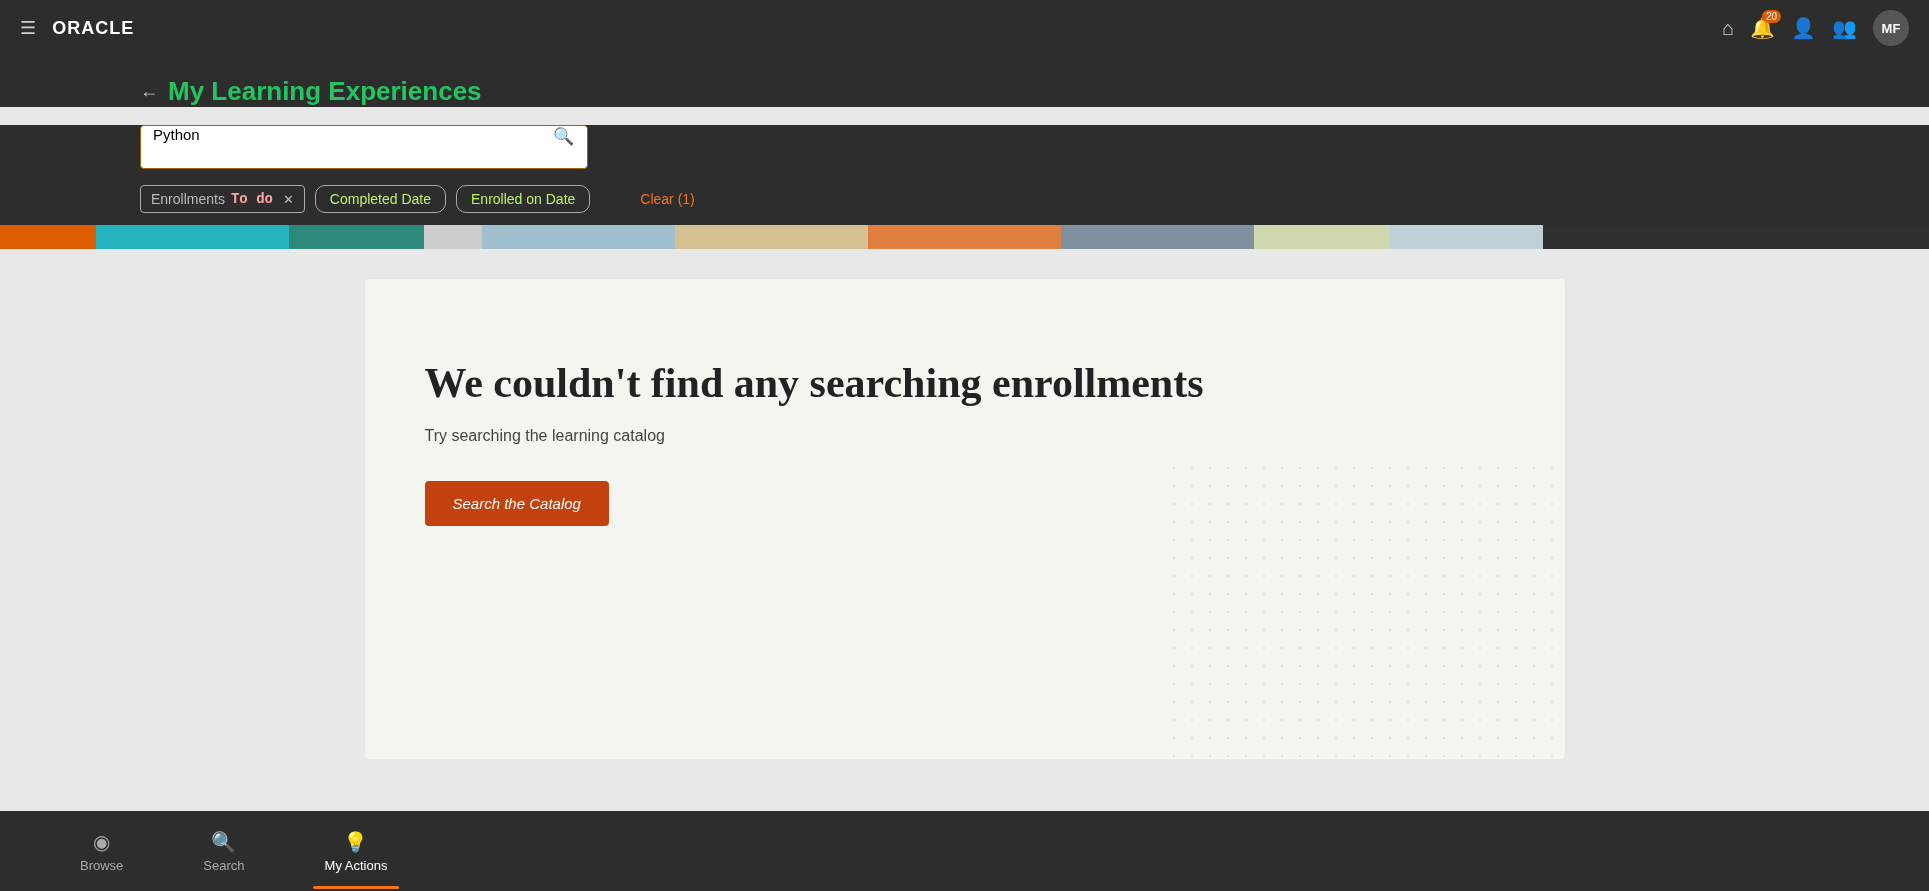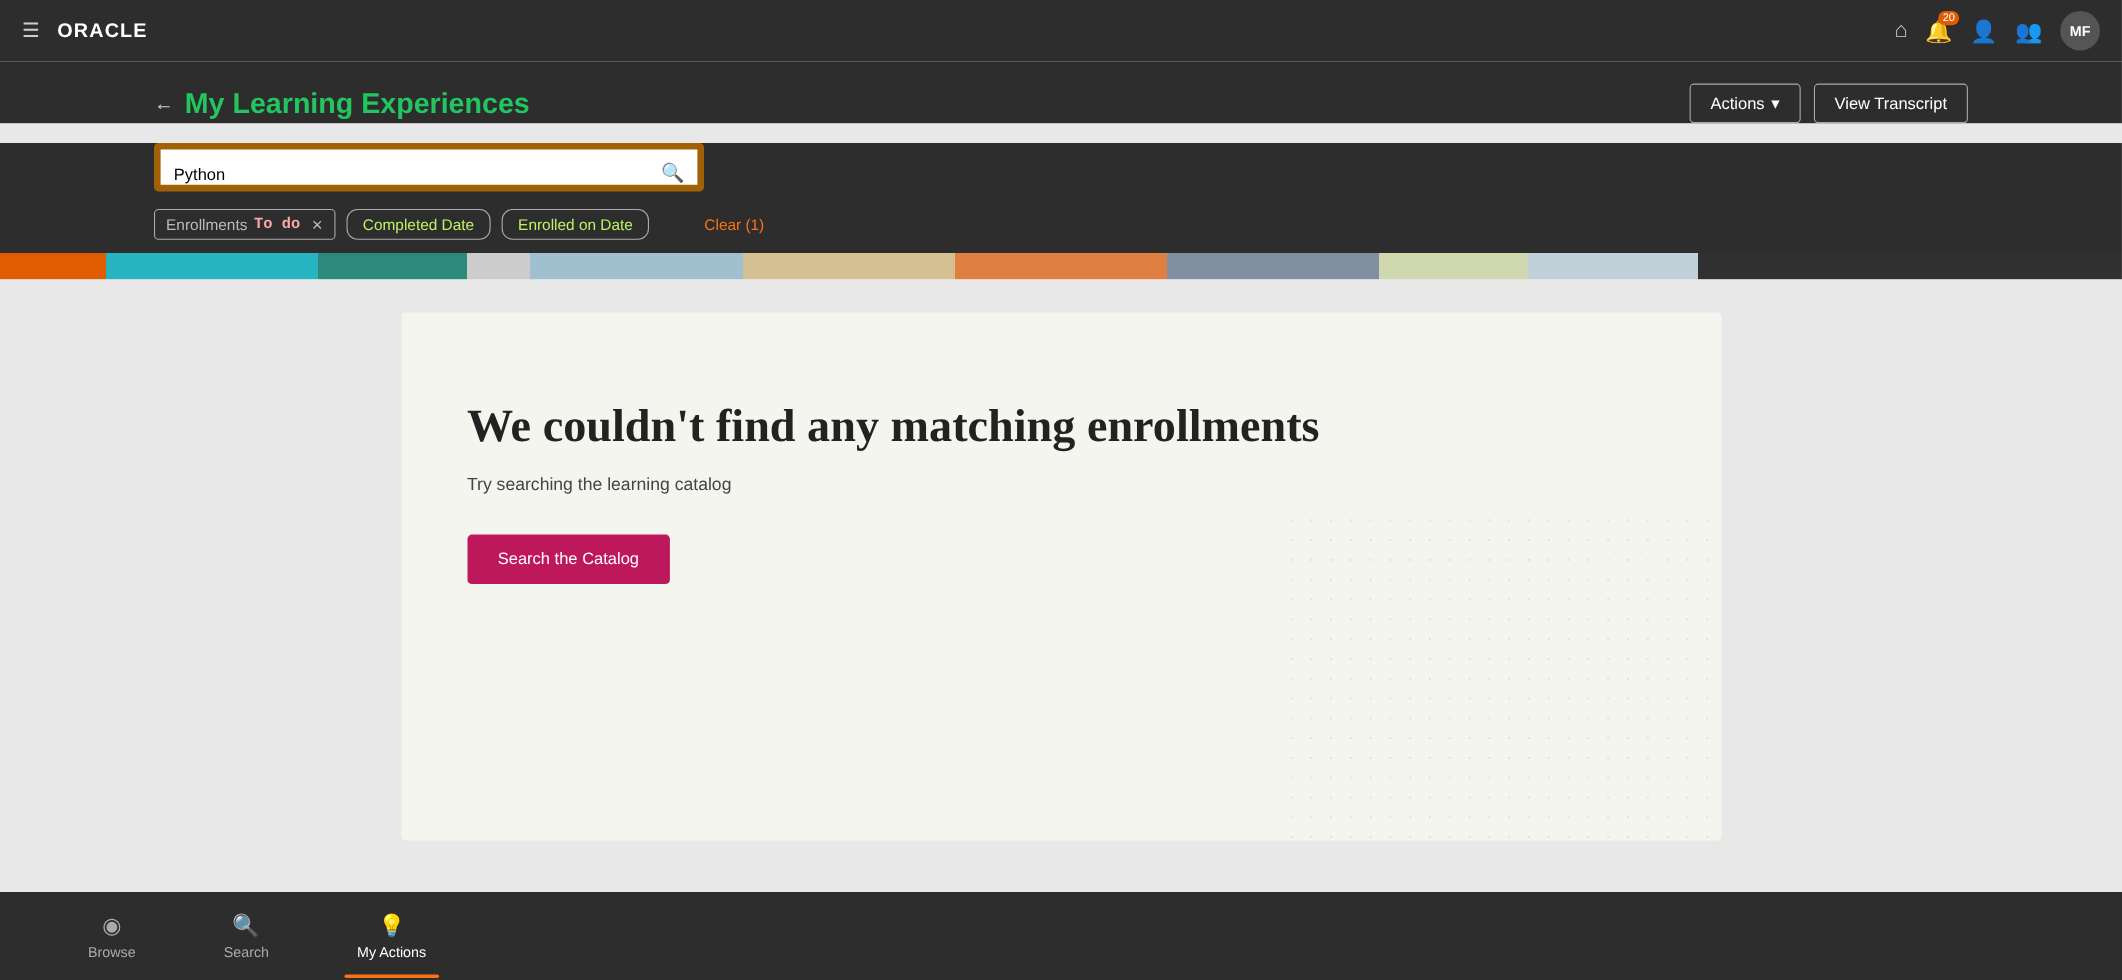--- a/index.html
+++ b/index.html
@@ -66,25 +66,25 @@
       display: flex; align-items: center; gap: 6px;
     }
 
     
     .search-bar-container {
       background: #2d2d2d;
       padding: 0 140px 16px 140px;
     }
     .search-bar {
       display: flex;
-      align-items: flex-end;
+      align-items: flex-start;
       background: #fff;
-      border: 6px solid #a16207;
-      border-radius: 4px;
-      width: 500px;
+      border: 1px solid #a16207;
+      border-radius: 4px;
+      width: 448px;
       padding: 0 12px;
       height: 44px;
     }
     .search-bar input {
       border: none;
       outline: none;
       font-size: 15px;
       flex: 1;
       background: transparent;
     }
@@ -170,28 +170,29 @@
       color: #222;
       margin-bottom: 20px;
       font-family: Georgia, 'Times New Roman', serif;
     }
     .empty-subtitle {
       font-size: 16px;
       color: #444;
       margin-bottom: 36px;
     }
     .search-catalog-btn {
-      background: #be185d;
+      background: #c2410c;
       color: #fff;
       border: none;
       padding: 14px 28px;
       font-size: 15px;
       border-radius: 4px;
       cursor: pointer;
       font-weight: 500;
+      font-style: italic;
     }
 
     
     .content-card::after {
       content: '';
       position: absolute;
       right: 0; bottom: 0;
       width: 400px; height: 300px;
       background-image: radial-gradient(circle, #ccc 1px, transparent 1px);
       background-size: 18px 18px;
@@ -254,27 +255,20 @@
     <div class="avatar">MF</div>
   </div>
 </nav>
 
 <div class="page-header">
   <div class="header-top-row">
     <div class="header-left">
       <span class="back-arrow">←</span>
       <h1 class="page-title">My Learning Experiences</h1>
     </div>
-    <div class="header-right">
-      <button class="btn-outline">
-        <span>Actions</span>
-        <span>▾</span>
-      </button>
-      <button class="btn-outline">View Transcript</button>
-    </div>
   </div>
 </div>
 
 <div class="search-bar-container">
   <div class="search-bar">
     <input type="text" value="Python" style="">
     <span class="search-bar-icon">🔍</span>
   </div>
 </div>
 
@@ -286,21 +280,21 @@
   </div>
   <button class="filter-btn">Completed Date</button>
   <button class="filter-btn">Enrolled on Date</button>
   <button class="clear-btn">Clear (1)</button>
 </div>
 
 <div class="banner-strip"></div>
 
 <div class="main-content">
   <div class="content-card">
-    <h2 class="empty-title">We couldn't find any matching enrollments</h2>
+    <h2 class="empty-title">We couldn't find any searching enrollments</h2>
     <p class="empty-subtitle">Try searching the learning catalog</p>
     <button class="search-catalog-btn">Search the Catalog</button>
   </div>
 </div>
 
 <nav class="bottom-nav">
   <div class="bottom-nav-item">
     <span class="bottom-nav-icon">◉</span>
     <span>Browse</span>
   </div>

